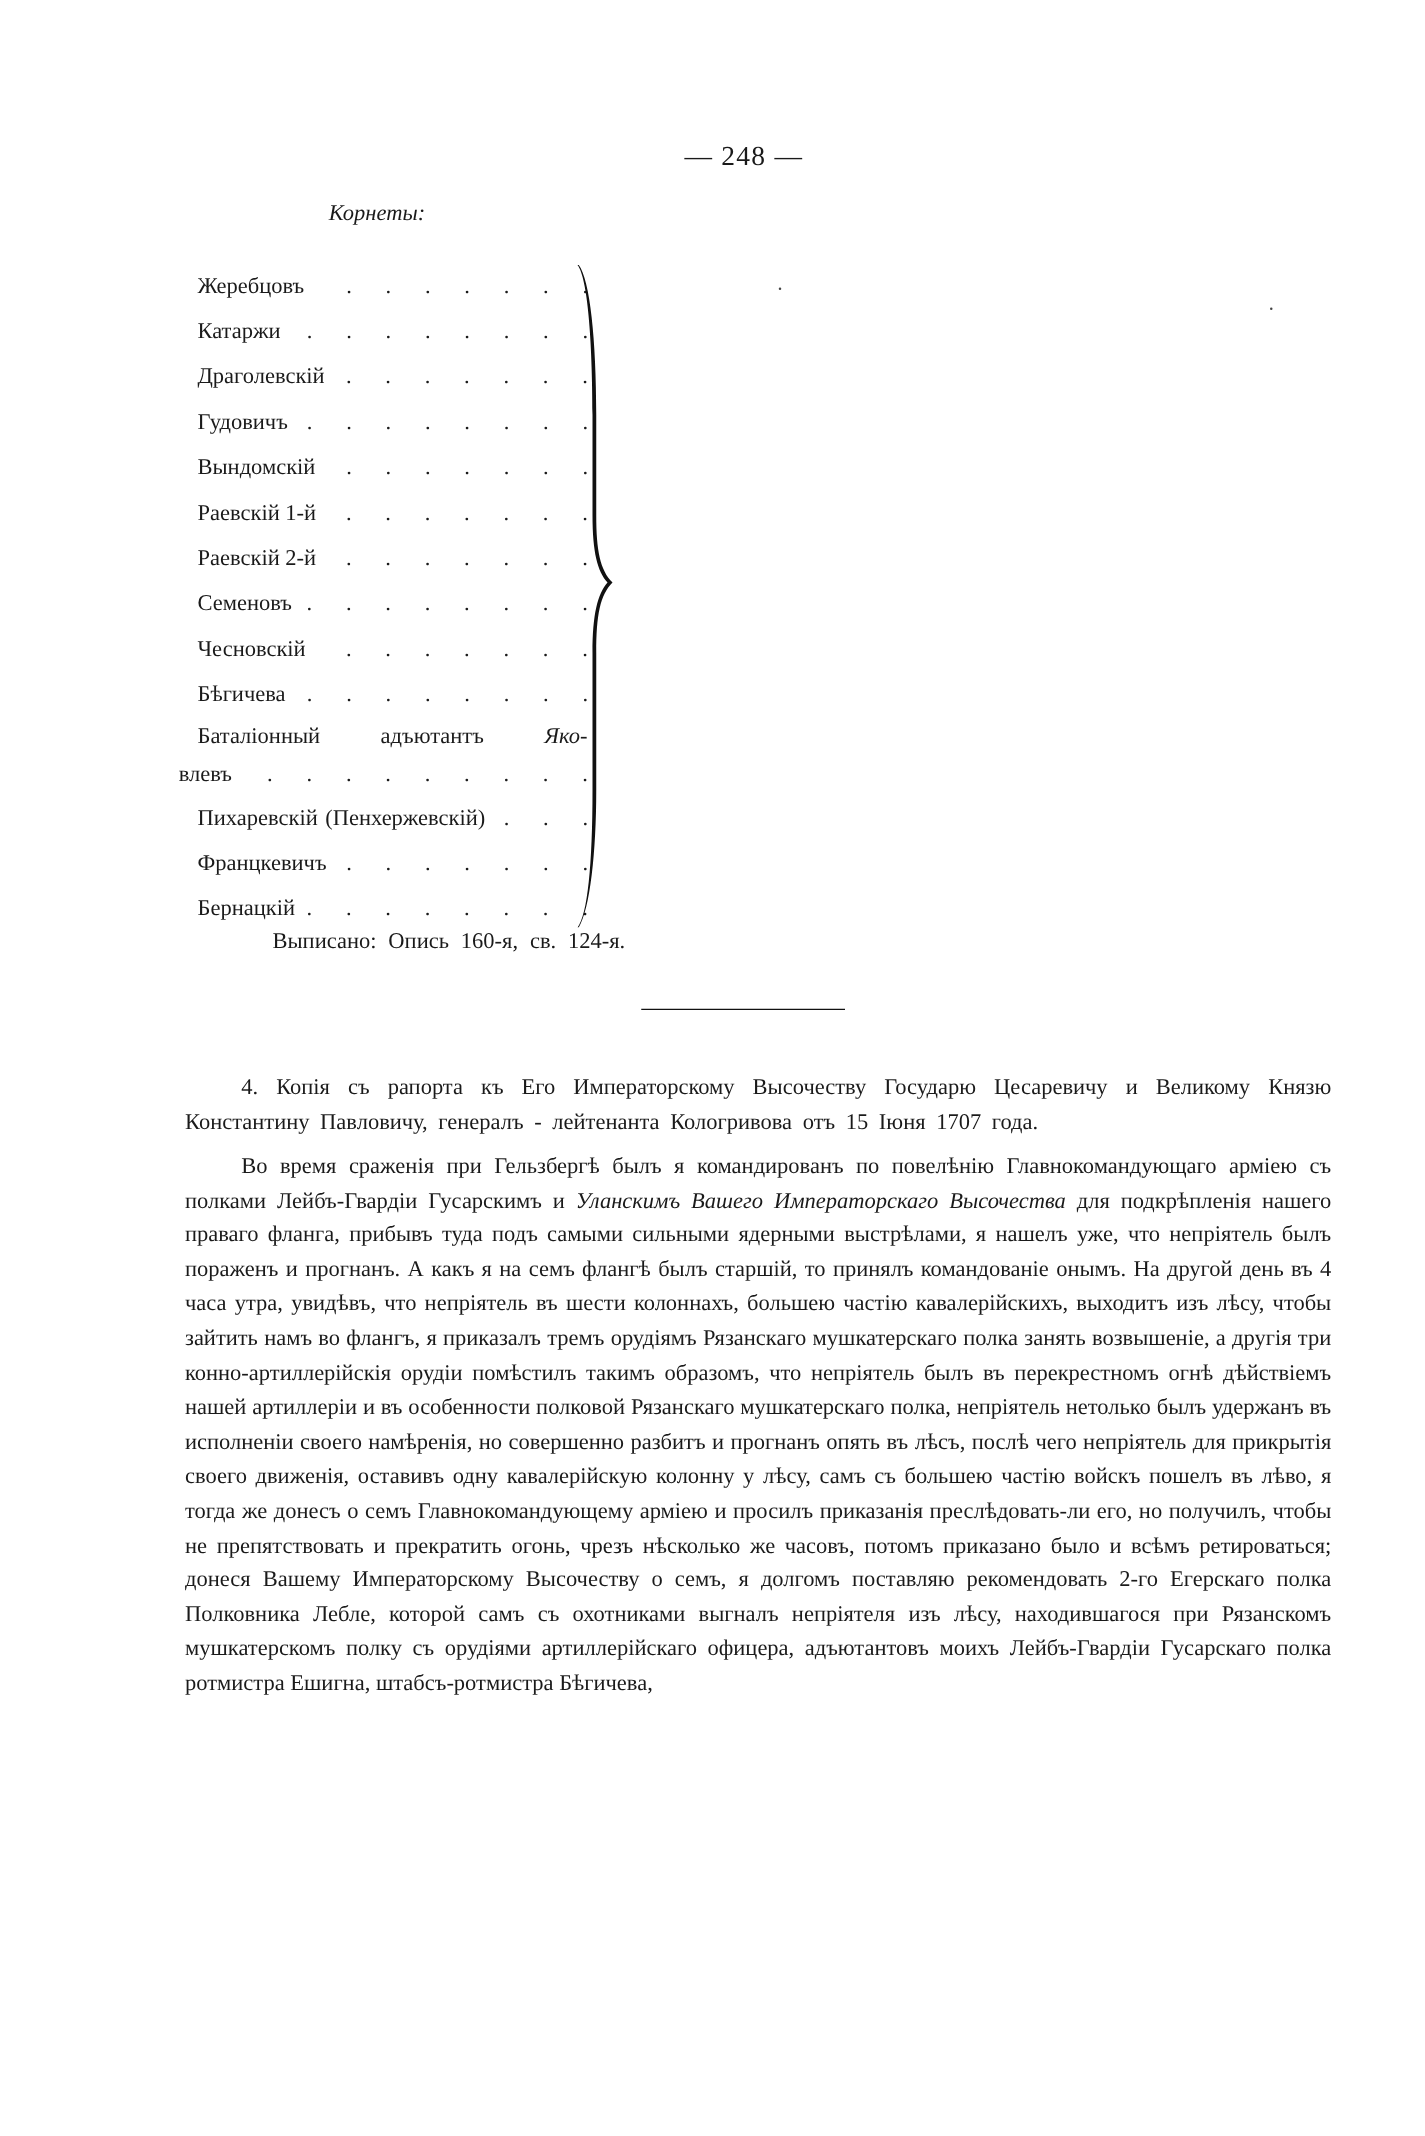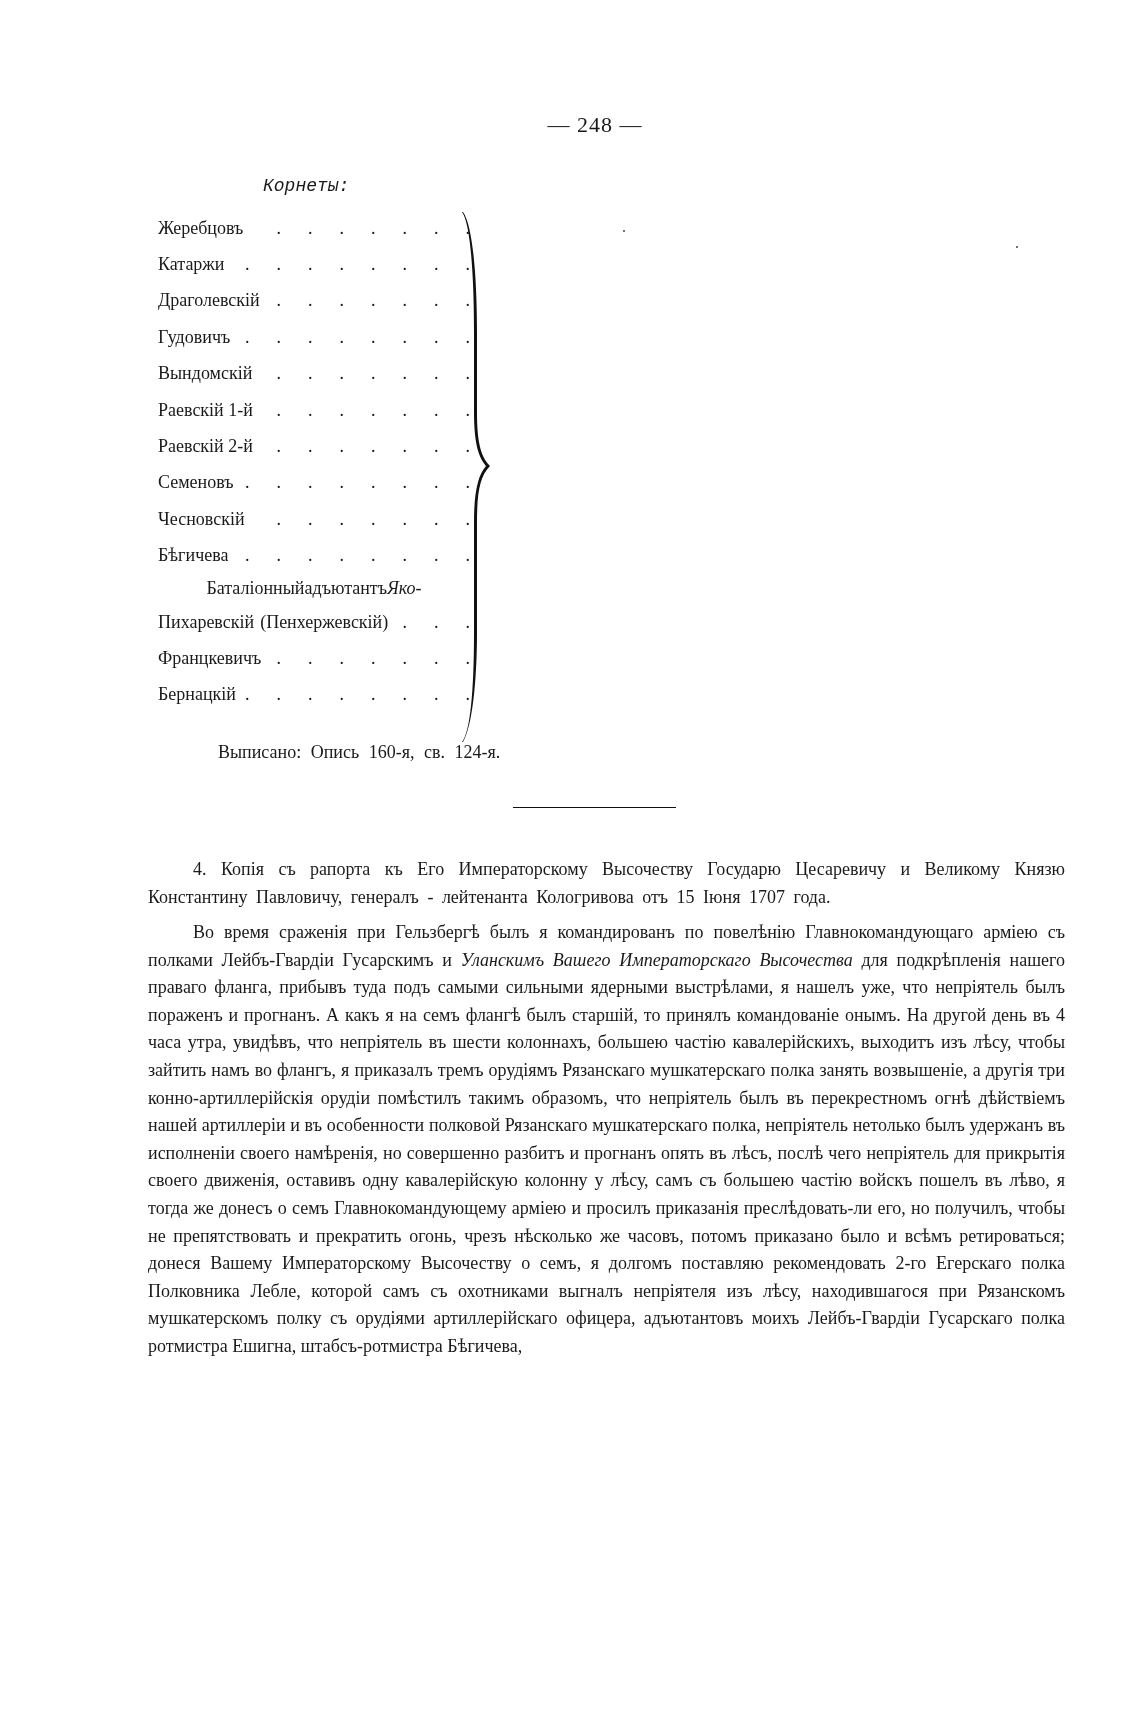--- a/index.html
+++ b/index.html
@@ -25,23 +25,23 @@
       top: 112px;
       left: 520px;
       width: 150px;
       text-align: center;
       font-family: "Liberation Serif", serif;
       font-size: 22px;
       letter-spacing: 1px;
     }
     .section-heading {
       position: absolute;
-      top: 176px;
+      top: 160px;
       left: 263px;
-      font-family: Liberation Mono, monospace;
+      font-family: Liberation Serif, serif;
       font-style: italic;
       font-size: 18px;
     }
     .roster {
       position: absolute;
       left: 158px;
       top: 210px;
       width: 312px;
       font-family: "Liberation Serif", serif;
       font-size: 18px;
@@ -63,21 +63,21 @@
       padding-left: 6px;
     }
     .roster-dots::after {
       content: ".\00a0\00a0\00a0\00a0\00a0\00a0.\00a0\00a0\00a0\00a0\00a0\00a0.\00a0\00a0\00a0\00a0\00a0\00a0.\00a0\00a0\00a0\00a0\00a0\00a0.\00a0\00a0\00a0\00a0\00a0\00a0.\00a0\00a0\00a0\00a0\00a0\00a0.\00a0\00a0\00a0\00a0\00a0\00a0.\00a0\00a0\00a0\00a0\00a0\00a0.\00a0\00a0\00a0\00a0\00a0\00a0.";
       display: block;
       direction: rtl;
       white-space: nowrap;
       overflow: hidden;
     }
     .roster-row.multi {
-      justify-content: center;
+      justify-content: space-between;
       font-style: normal;
     }
     .roster-row.multi .w { font-style: normal; }
     .roster-row.multi .it { font-style: italic; }
     .roster-row.indent0 { margin-left: -15px; }
 
     .brace {
       position: absolute;
       left: 460px;
       top: 212px;
@@ -192,20 +192,24 @@
     </div>
     <div class="roster-row">
       <span class="roster-name">Бѣгичева</span>
       <span class="roster-dots"></span>
     </div>
 
     <div class="roster-row multi" style="height:30px;">
       <span class="w">Баталіонный</span>
       <span class="w">адъютантъ</span>
       <span class="it">Яко-</span>
+    </div>
+    <div class="roster-row indent0" style="height:32px;">
+      <span class="roster-name">влевъ</span>
+      <span class="roster-dots"></span>
     </div>
     <div class="roster-row">
       <span class="roster-name">Пихаревскій</span>
       <span style="margin-left:6px; font-style:normal;">(Пенхержевскій)</span>
       <span class="roster-dots"></span>
     </div>
     <div class="roster-row">
       <span class="roster-name">Францкевичъ</span>
       <span class="roster-dots"></span>
     </div>

